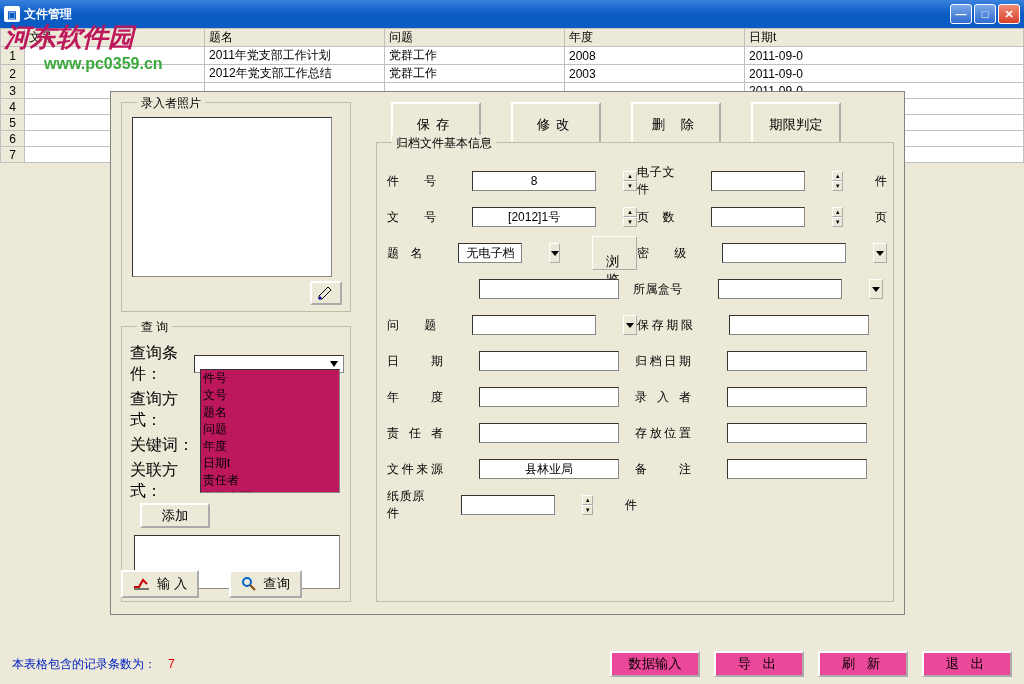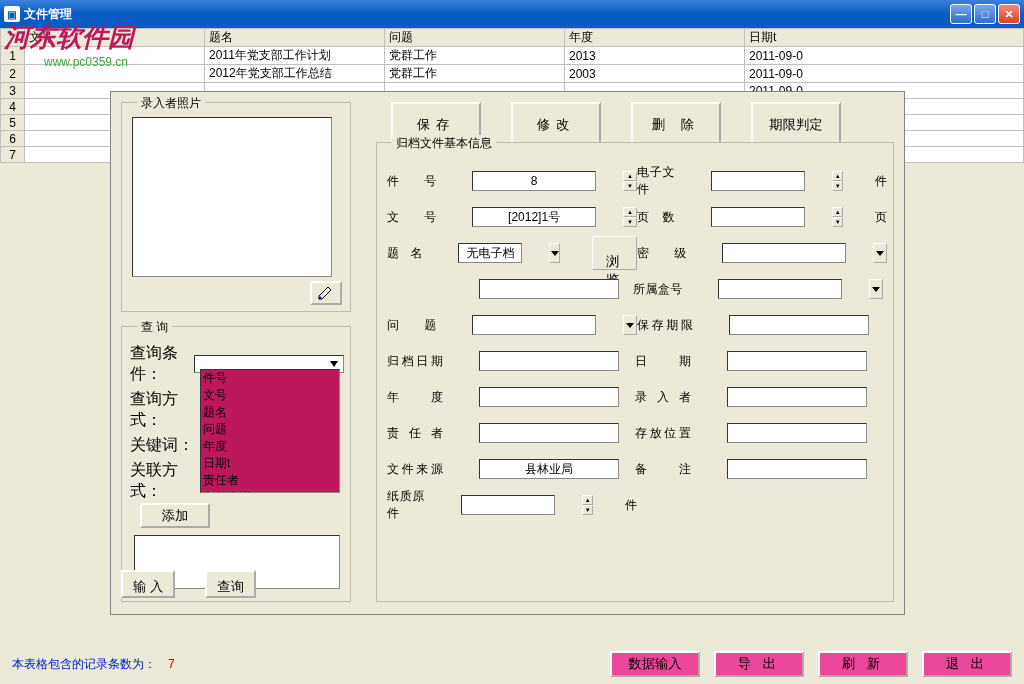--- a/index.html
+++ b/index.html
@@ -9,21 +9,21 @@
 .titlebar { height: 28px; background: linear-gradient(to bottom, #3a81dd 0%, #0a5bc4 50%, #0a5bc4 100%); display: flex; align-items: center; padding: 0 4px; color: #fff; font-weight: bold; }
 .titlebar .title-icon { width: 16px; height: 16px; margin-right: 4px; background: #fff; border-radius: 2px; display:flex; align-items:center; justify-content:center; font-size:10px; color:#0a5bc4; }
 .titlebar .spacer { flex: 1; }
 .win-btn { width: 22px; height: 20px; margin-left: 2px; border: 1px solid #fff; border-radius: 3px; display: flex; align-items: center; justify-content: center; font-weight: bold; font-size: 11px; cursor: pointer; }
 .win-min, .win-max { background: linear-gradient(to bottom,#7ba7e8,#2f6dd0); color:#fff; }
 .win-close { background: linear-gradient(to bottom,#f08b77,#d9422a); color:#fff; }
 
 
 .watermark { position: absolute; top: 20px; left: 4px; z-index: 50; pointer-events: none; }
 .watermark .wm1 { font-size: 26px; font-weight: bold; color: #be185d; font-style: italic; }
-.watermark .wm2 { font-size: 12px; color: #3ba93b; margin-left: 40px; }
+.watermark .wm2 { font-size: 16px; color: #3ba93b; margin-left: 40px; font-weight: bold; }
 
 
 .table-area { position: absolute; top: 28px; left: 0; right: 0; height: 120px; background: #fff; }
 table.grid { border-collapse: collapse; width: 100%; font-size: 12px; }
 table.grid th, table.grid td { border: 1px solid #c0c0c0; padding: 0 4px; height: 16px; text-align: left; background:#fff; }
 table.grid th { background: #ece9d8; font-weight: normal; }
 table.grid .rownum { width: 24px; background: #ece9d8; text-align:center; }
 
 
 .dialog { position: absolute; top: 91px; left: 110px; width: 795px; height: 524px; background: #ece9d8; border: 1px solid #848484; padding: 8px; z-index: 20; }
@@ -40,21 +40,21 @@
 .query-row { display:flex; align-items:center; margin:4px 8px; font-size:16px; }
 .query-row .lbl { width:64px; }
 .query-row .inp { flex:1; height:18px; border:1px inset #888; background:#fff; }
 .query-row .dd { width:0;height:0;border-left:4px solid transparent;border-right:4px solid transparent;border-top:6px solid #000; margin-left:-14px; margin-right:4px;}
 .list-box { position:absolute; top:42px; left:78px; width:140px; height:124px; background:#be185d; border:1px inset #888; overflow:auto; }
 .list-box div { padding:0 2px; cursor:pointer; }
 .add-btn { position:absolute; top:176px; left:18px; width:70px; height:25px; background:#ece9d8; border:2px outset #fff; cursor:pointer; }
 .textarea { position:absolute; top:208px; left:12px; width:206px; height:54px; background:#fff; border:1px inset #888; }
 
 .btn-row { position:absolute; top:478px; left:10px; display:flex; gap:30px; }
-.icon-btn { height:28px; padding:0 10px; background:#ece9d8; border:2px outset #fff; display:flex; align-items:center; gap:6px; cursor:pointer;flex-direction:column; }
+.icon-btn { height:28px; padding:0 10px; background:#ece9d8; border:2px outset #fff; display:flex; align-items:center; gap:6px; cursor:pointer; }
 
 
 .top-btns { position:absolute; top:10px; left:280px; display:flex; gap:30px; }
 .std-btn { width:90px; height:46px; background:#ece9d8; border:2px outset #fff; cursor:pointer; display:flex; align-items:center; justify-content:center; letter-spacing:6px; }
 
 .form-group { position:absolute; top:50px; left:265px; width:518px; height:460px; }
 .form-grid { position:absolute; top:20px; left:10px; right:10px; bottom:10px; }
 .frow { display:flex; align-items:center; height:36px; }
 .fcol { display:flex; align-items:center; width:250px;gap:28px; }
 .fcol .flbl { width:64px; text-align:justify; text-align-last:justify; padding-right:8px; }
@@ -104,21 +104,21 @@
           <th style="width: 180px;">年度</th>
           <th>日期t</th>
         </tr>
       </thead>
     <tbody id="tbody">
         <tr>
           <td class="rownum">1</td>
           <td></td>
           <td>2011年党支部工作计划</td>
           <td>党群工作</td>
-          <td>2013</td>
+          <td>2008</td>
           <td>2011-09-0</td>
         </tr>
         <tr>
           <td class="rownum">2</td>
           <td></td>
           <td>2012年党支部工作总结</td>
           <td>党群工作</td>
           <td>2003</td>
           <td>2011-09-0</td>
         </tr>
@@ -325,25 +325,25 @@
             </div>
           </div>
         <div class="fcol">
             <span class="flbl">保存期限</span>
             <div class="fval"></div>
           </div>
       </div>
 
       <div class="frow">
         <div class="fcol">
+            <span class="flbl">日期</span>
+            <div class="fval"></div>
+          </div>
+        <div class="fcol">
             <span class="flbl">归档日期</span>
-            <div class="fval"></div>
-          </div>
-        <div class="fcol">
-            <span class="flbl">日期</span>
             <div class="fval"></div>
           </div>
       </div>
 
       <div class="frow">
         <div class="fcol">
             <span class="flbl">年度</span>
             <div class="fval"></div>
           </div>
         <div class="fcol">

